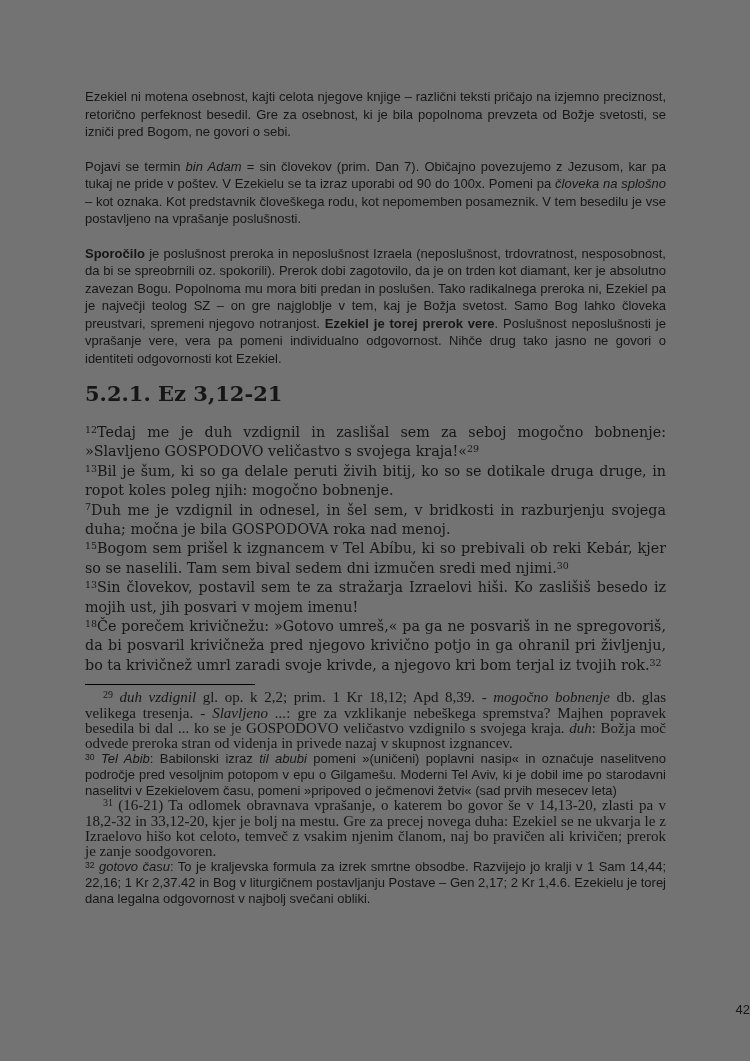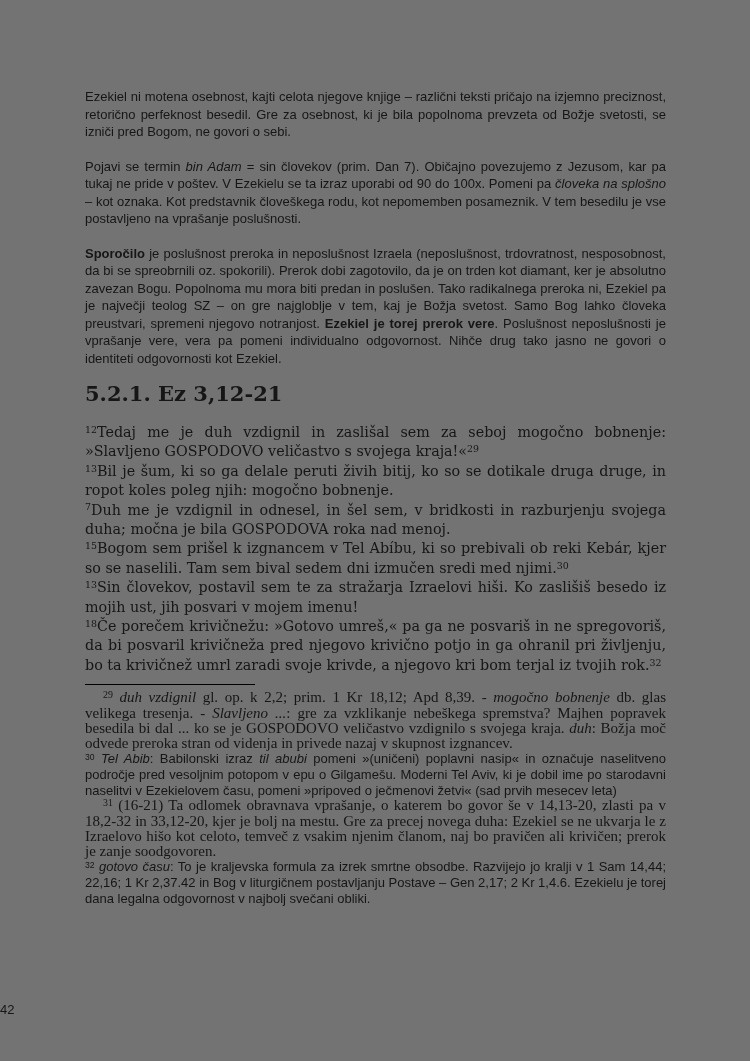--- a/index.html
+++ b/index.html
@@ -51,21 +51,21 @@
   .seg-i { font-style:italic; }
   .seg-u { }
   .seg-sup {
     font-size:0.66em;
     position:relative; top:-0.45em;
     line-height:0;
   }
   .page-number {
     position:absolute;
     left:0; right:0; bottom:44px;
-    text-align:left;
+    text-align:right;
     font-family:"Liberation Sans", sans-serif;
     font-size:13px;
   }
 </style>
 </head>
 <body>
 
 <div class="page">
   <div class="content">
 

